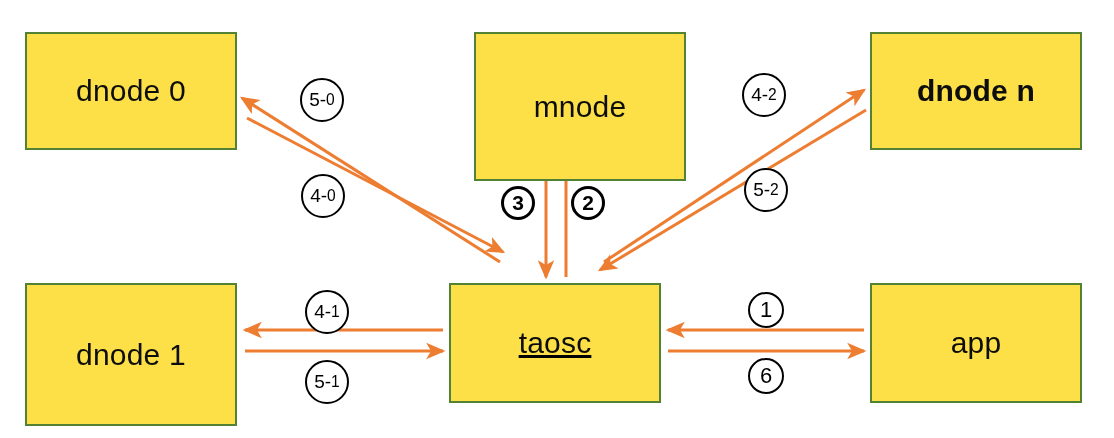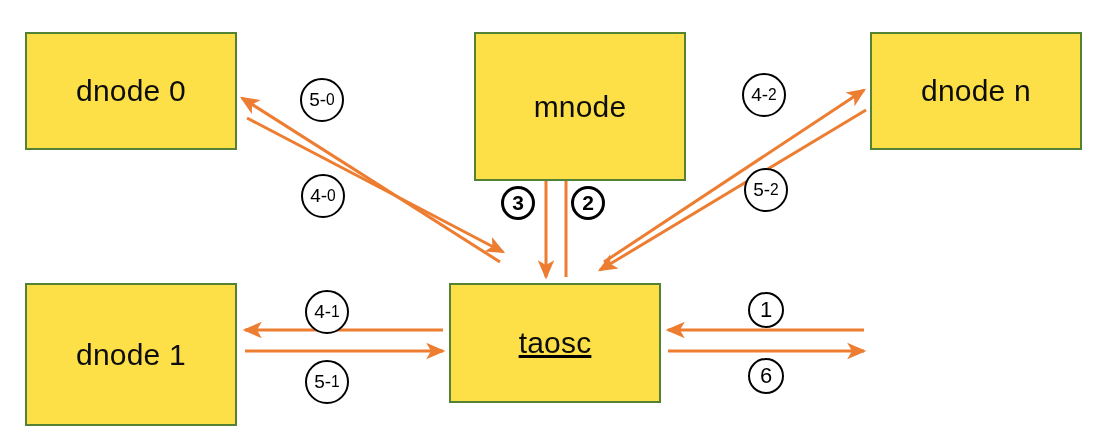--- a/index.html
+++ b/index.html
@@ -105,32 +105,35 @@
   </svg>
 
   <div class="node-box" style="left:25px; top:32px; width:212px; height:118px;">
     <span class="node-label">dnode 0</span>
   </div>
 
   <div class="node-box" style="left:474px; top:32px; width:212px; height:149px;">
     <span class="node-label">mnode</span>
   </div>
 
-  <div class="node-box" style="left:870px; top:32px; width:212px; height:118px;">
+  <div class="node-box" style="left:870px; top:32px; width:212px; height:118px;font-weight:bold;">
     <span class="node-label">dnode n</span>
   </div>
 
   <div class="node-box" style="left:25px; top:283px; width:212px; height:143px;">
     <span class="node-label">dnode 1</span>
   </div>
 
   <div class="node-box" style="left:449px; top:283px; width:212px; height:120px;text-decoration:underline;">
     <span class="node-label">taosc</span>
   </div>
 
+  <div class="node-box" style="left:870px; top:283px; width:212px; height:120px;">
+    <span class="node-label">app</span>
+  </div>
 
   <div class="badge dash" style="left:300px; top:78px;">
     <span>5</span>
       <span>-</span>
       <span class="sub">0</span>
   </div>
 
   <div class="badge dash" style="left:301px; top:174px;">
     <span>4</span>
       <span>-</span>

